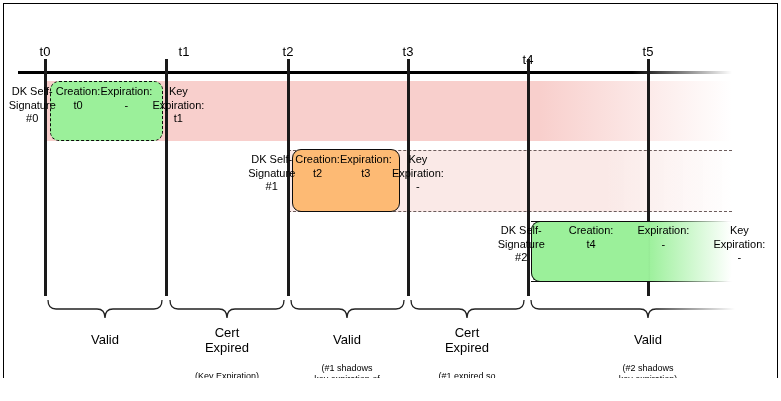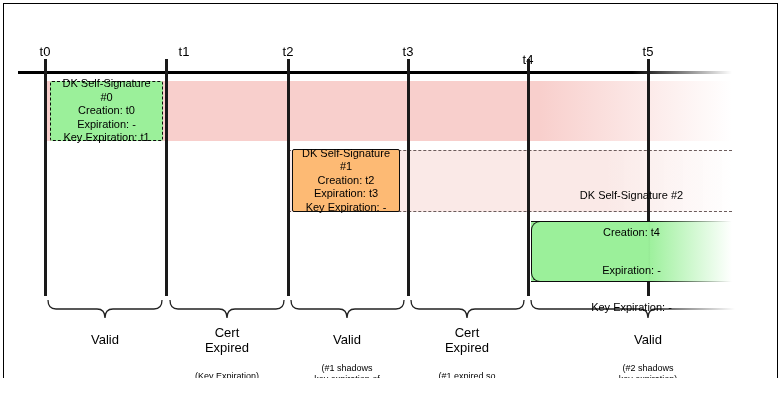--- a/index.html
+++ b/index.html
@@ -49,27 +49,26 @@
   .band.b2{
     background:linear-gradient(to right,#fae9e7 0%,#fae9e7 72%,rgba(250,233,231,0) 100%);
     border-top:1px dashed #6b5b5b;
     border-bottom:1px dashed #6b5b5b;
   }
 
   
   .sigbox{
     position:absolute;
     box-sizing:border-box;
-    border-radius:2px;
+    border-radius:9px;
     text-align:center;
     font-size:11px;
     line-height:13.5px;
     color:#000;
     display:flex;
-    flex-direction:column;
     justify-content:center;
     padding:3px 8px;
   }
   .sigbox.solid{border:1.4px solid #0b0b0b;}
   .sigbox.dashed{border:1.4px dashed #0b0b0b;}
   .sigbox.g0{background:#9bf09a;}
   .sigbox.g1{background:#fdba74;}
   .sigbox.g2{
     background:linear-gradient(to right,#9bf09a 0%,#9bf09a 58%,rgba(155,240,154,0) 100%);
     border:none;

